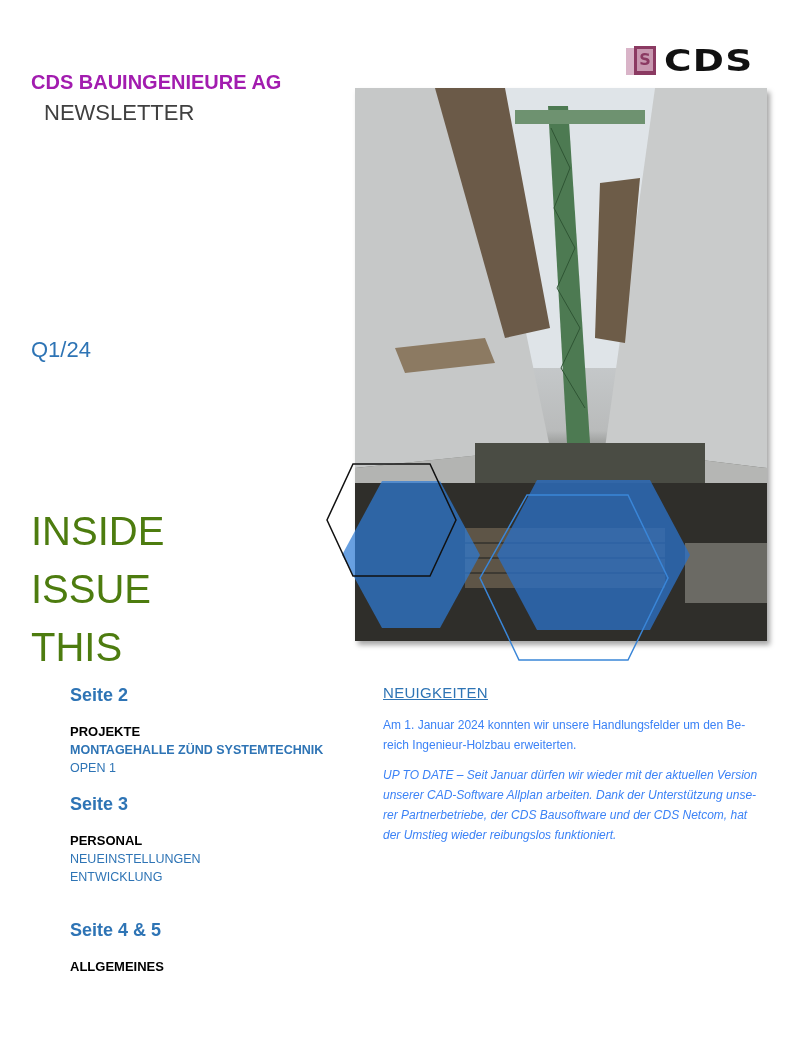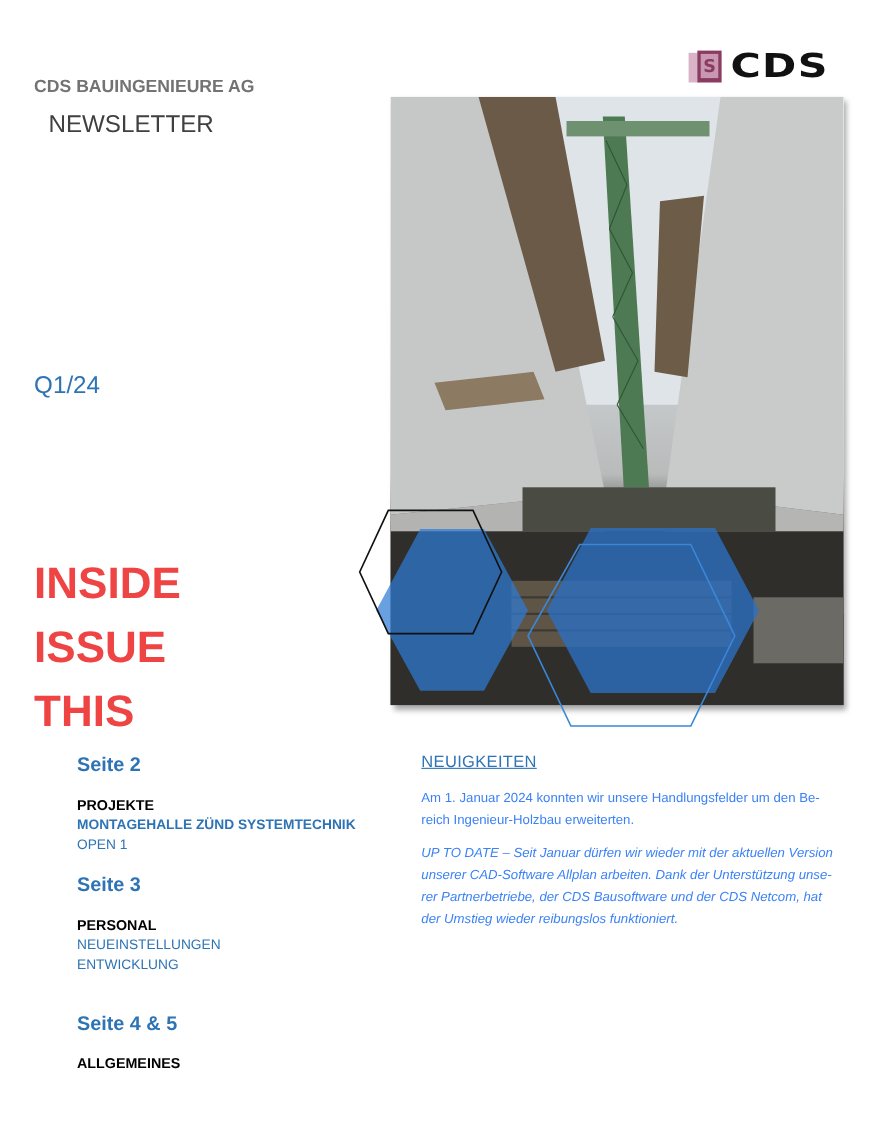--- a/index.html
+++ b/index.html
@@ -6,24 +6,24 @@
   html, body { width: 800px; height: 1039px; background: #ffffff; overflow: hidden; }
   body { position: relative; font-family: "Liberation Sans", "DejaVu Sans", sans-serif; color: #000; }
 
   .logo { position: absolute; left: 626px; top: 46px; display: flex; align-items: center; gap: 8px; }
   .logo-mark { position: relative; width: 30px; height: 30px; }
   .logo-mark .back { position: absolute; left: 0; top: 2px; width: 10px; height: 27px; background: #d9b4c8; }
   .logo-mark .front { position: absolute; left: 8px; top: 0; width: 22px; height: 29px; background: #8b3a62; }
   .logo-mark .front::after { content: "S"; position: absolute; left: 3px; top: 3px; width: 16px; height: 22px; background: #c898b0; color: #8b3a62; font-weight: bold; font-size: 16px; line-height: 22px; text-align: center; font-family: "DejaVu Sans", sans-serif; }
   .logo-text { font-family: "DejaVu Sans", sans-serif; font-weight: bold; font-size: 30px; letter-spacing: 1px; color: #111; line-height: 30px; transform: scaleX(1.25); transform-origin: left center; }
 
-  .company { position: absolute; left: 31px; top: 71px; font-weight: bold; font-size: 16px; color: #737373; }
+  .company { position: absolute; left: 31px; top: 71px; font-weight: bold; font-size: 20px; color: #a21caf; }
   .newsletter { position: absolute; left: 44px; top: 100px; font-size: 22px; color: #404040; }
   .issue { position: absolute; left: 31px; top: 337px; font-size: 22px; color: #2e74b5; }
-  .inside { position: absolute; left: 31px; top: 502px; font-weight: bold; font-size: 40px; line-height: 58px; color: #ef4444; }
+  .inside { position: absolute; left: 31px; top: 502px; font-weight: normal; font-size: 40px; line-height: 58px; color: #4d7c0f; }
 
   .photo { position: absolute; left: 355px; top: 88px; width: 412px; height: 553px; overflow: hidden;
     box-shadow: 3px 4px 5px rgba(0,0,0,0.35);
     background: linear-gradient(180deg, #e8ecef 0%, #cfd3d6 40%, #b9bbbb 62%, #3b3d36 72%, #2c2b27 100%); }
   .photo svg { position: absolute; left: 0; top: 0; }
 
   .overlay { position: absolute; left: 0; top: 0; width: 800px; height: 1039px; pointer-events: none; }
 
   .toc { position: absolute; left: 31px; margin-left: 39px; }
   .toc .page { font-weight: bold; font-size: 18px; color: #2e74b5; }

